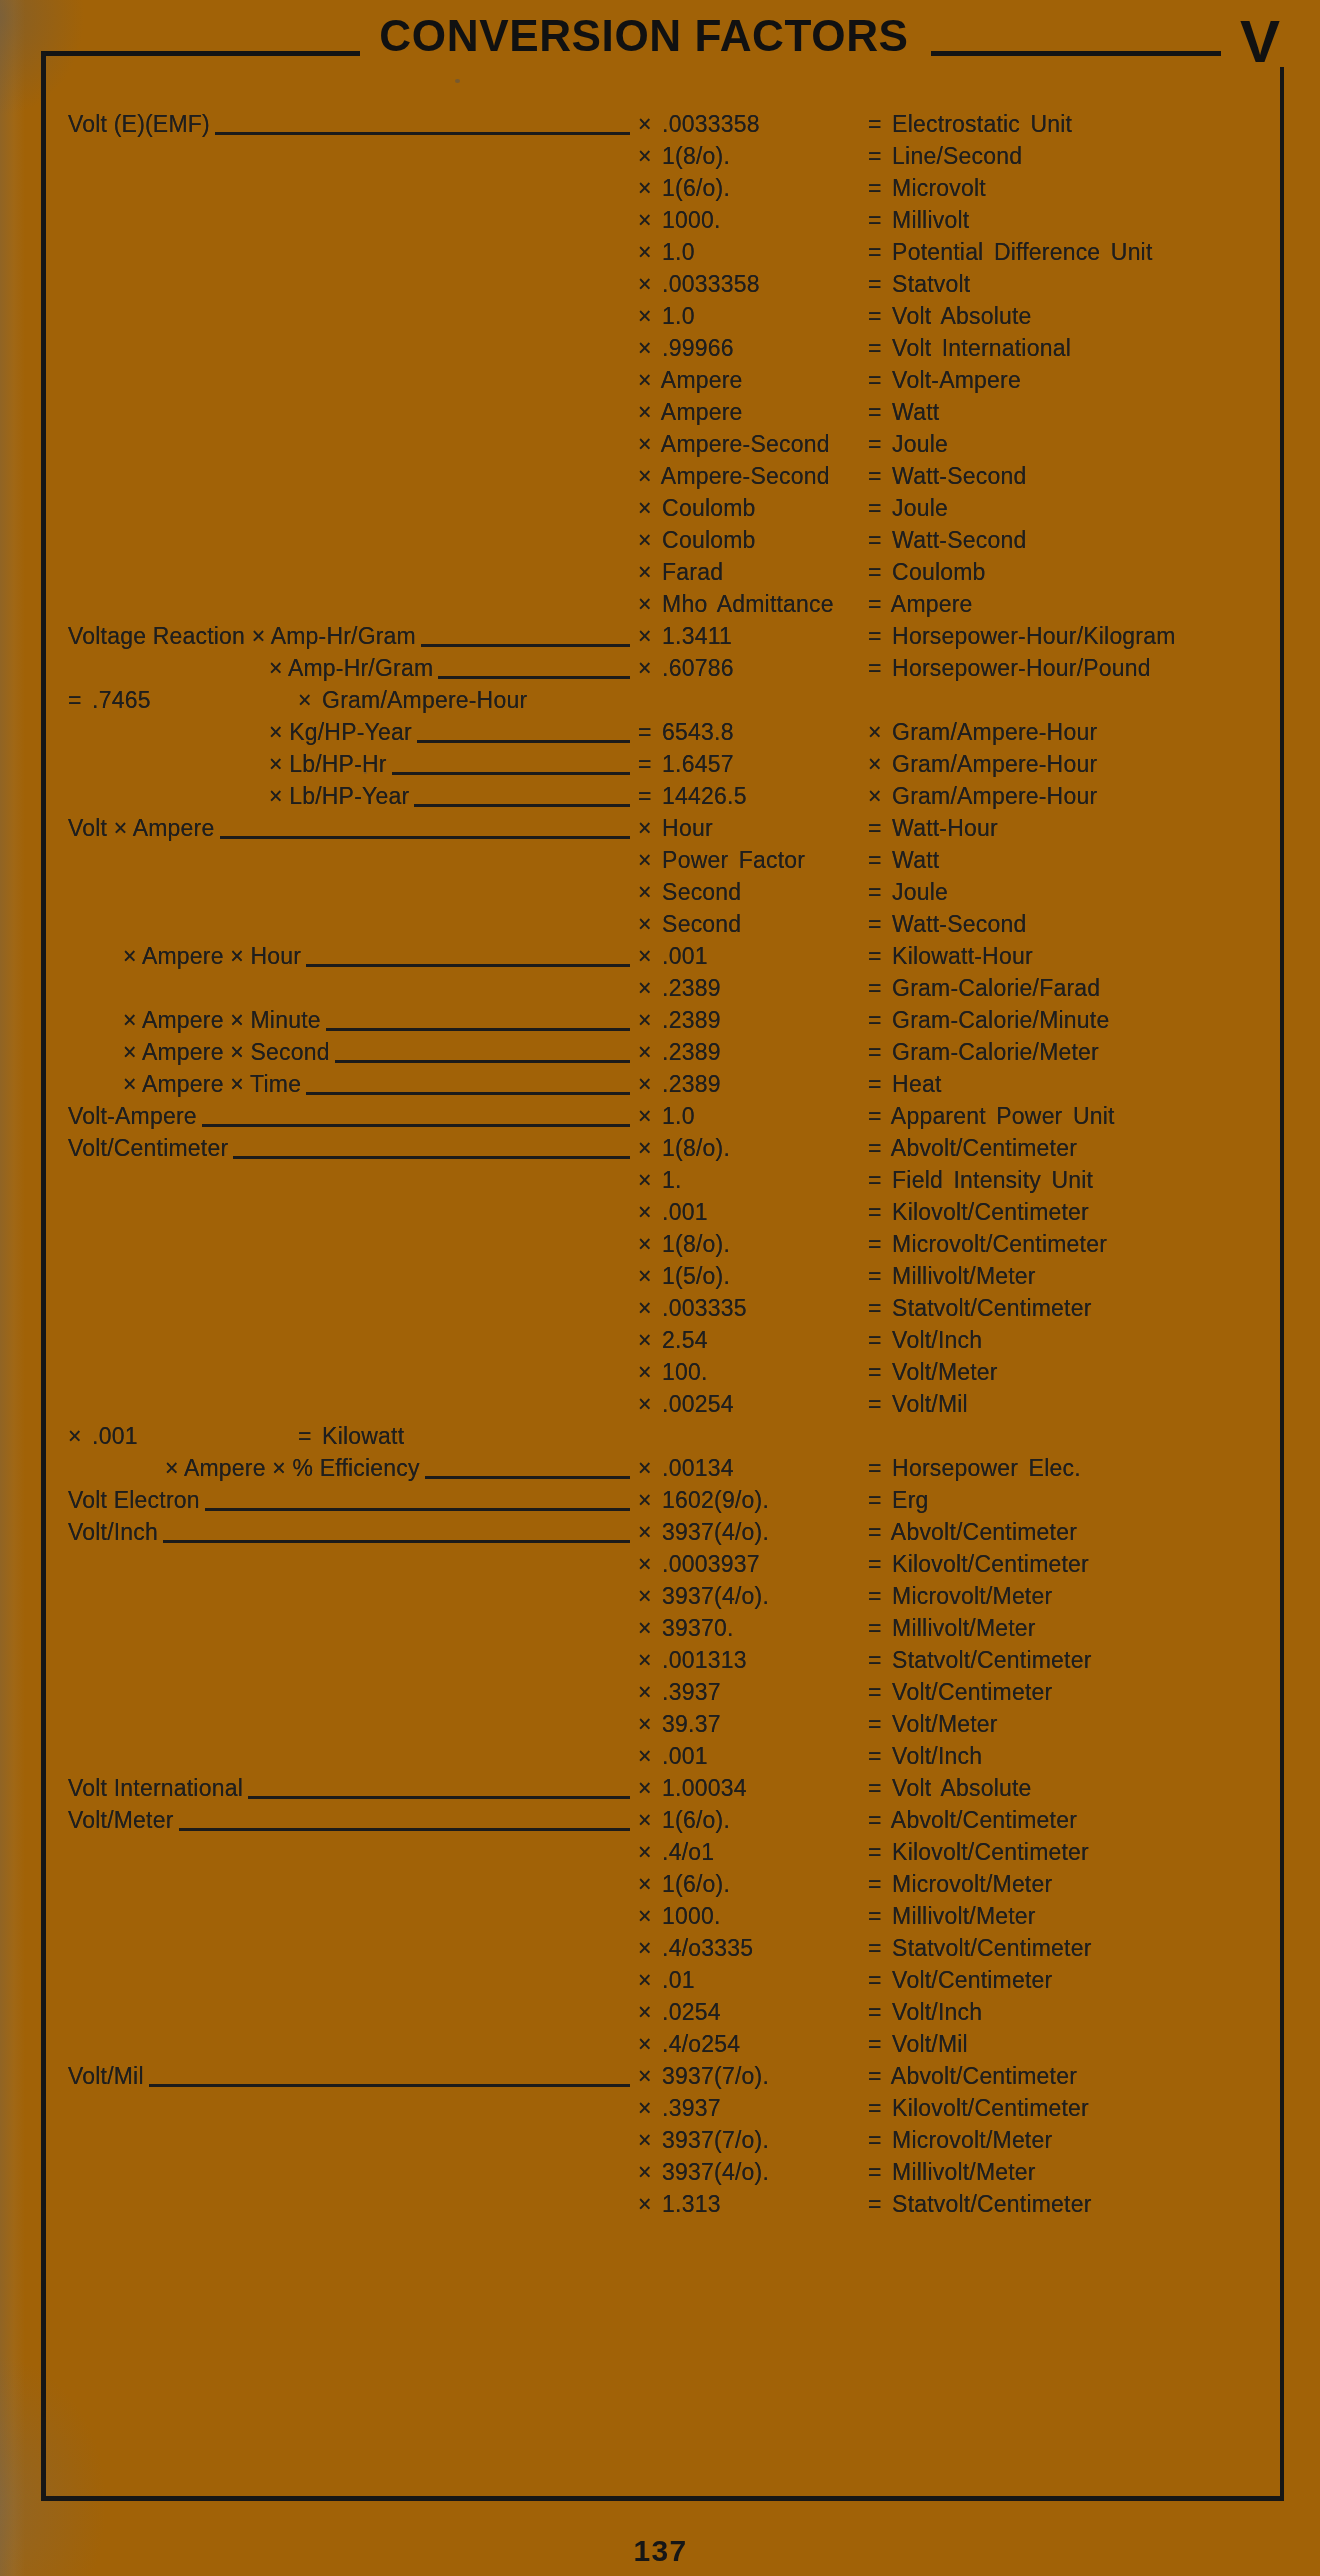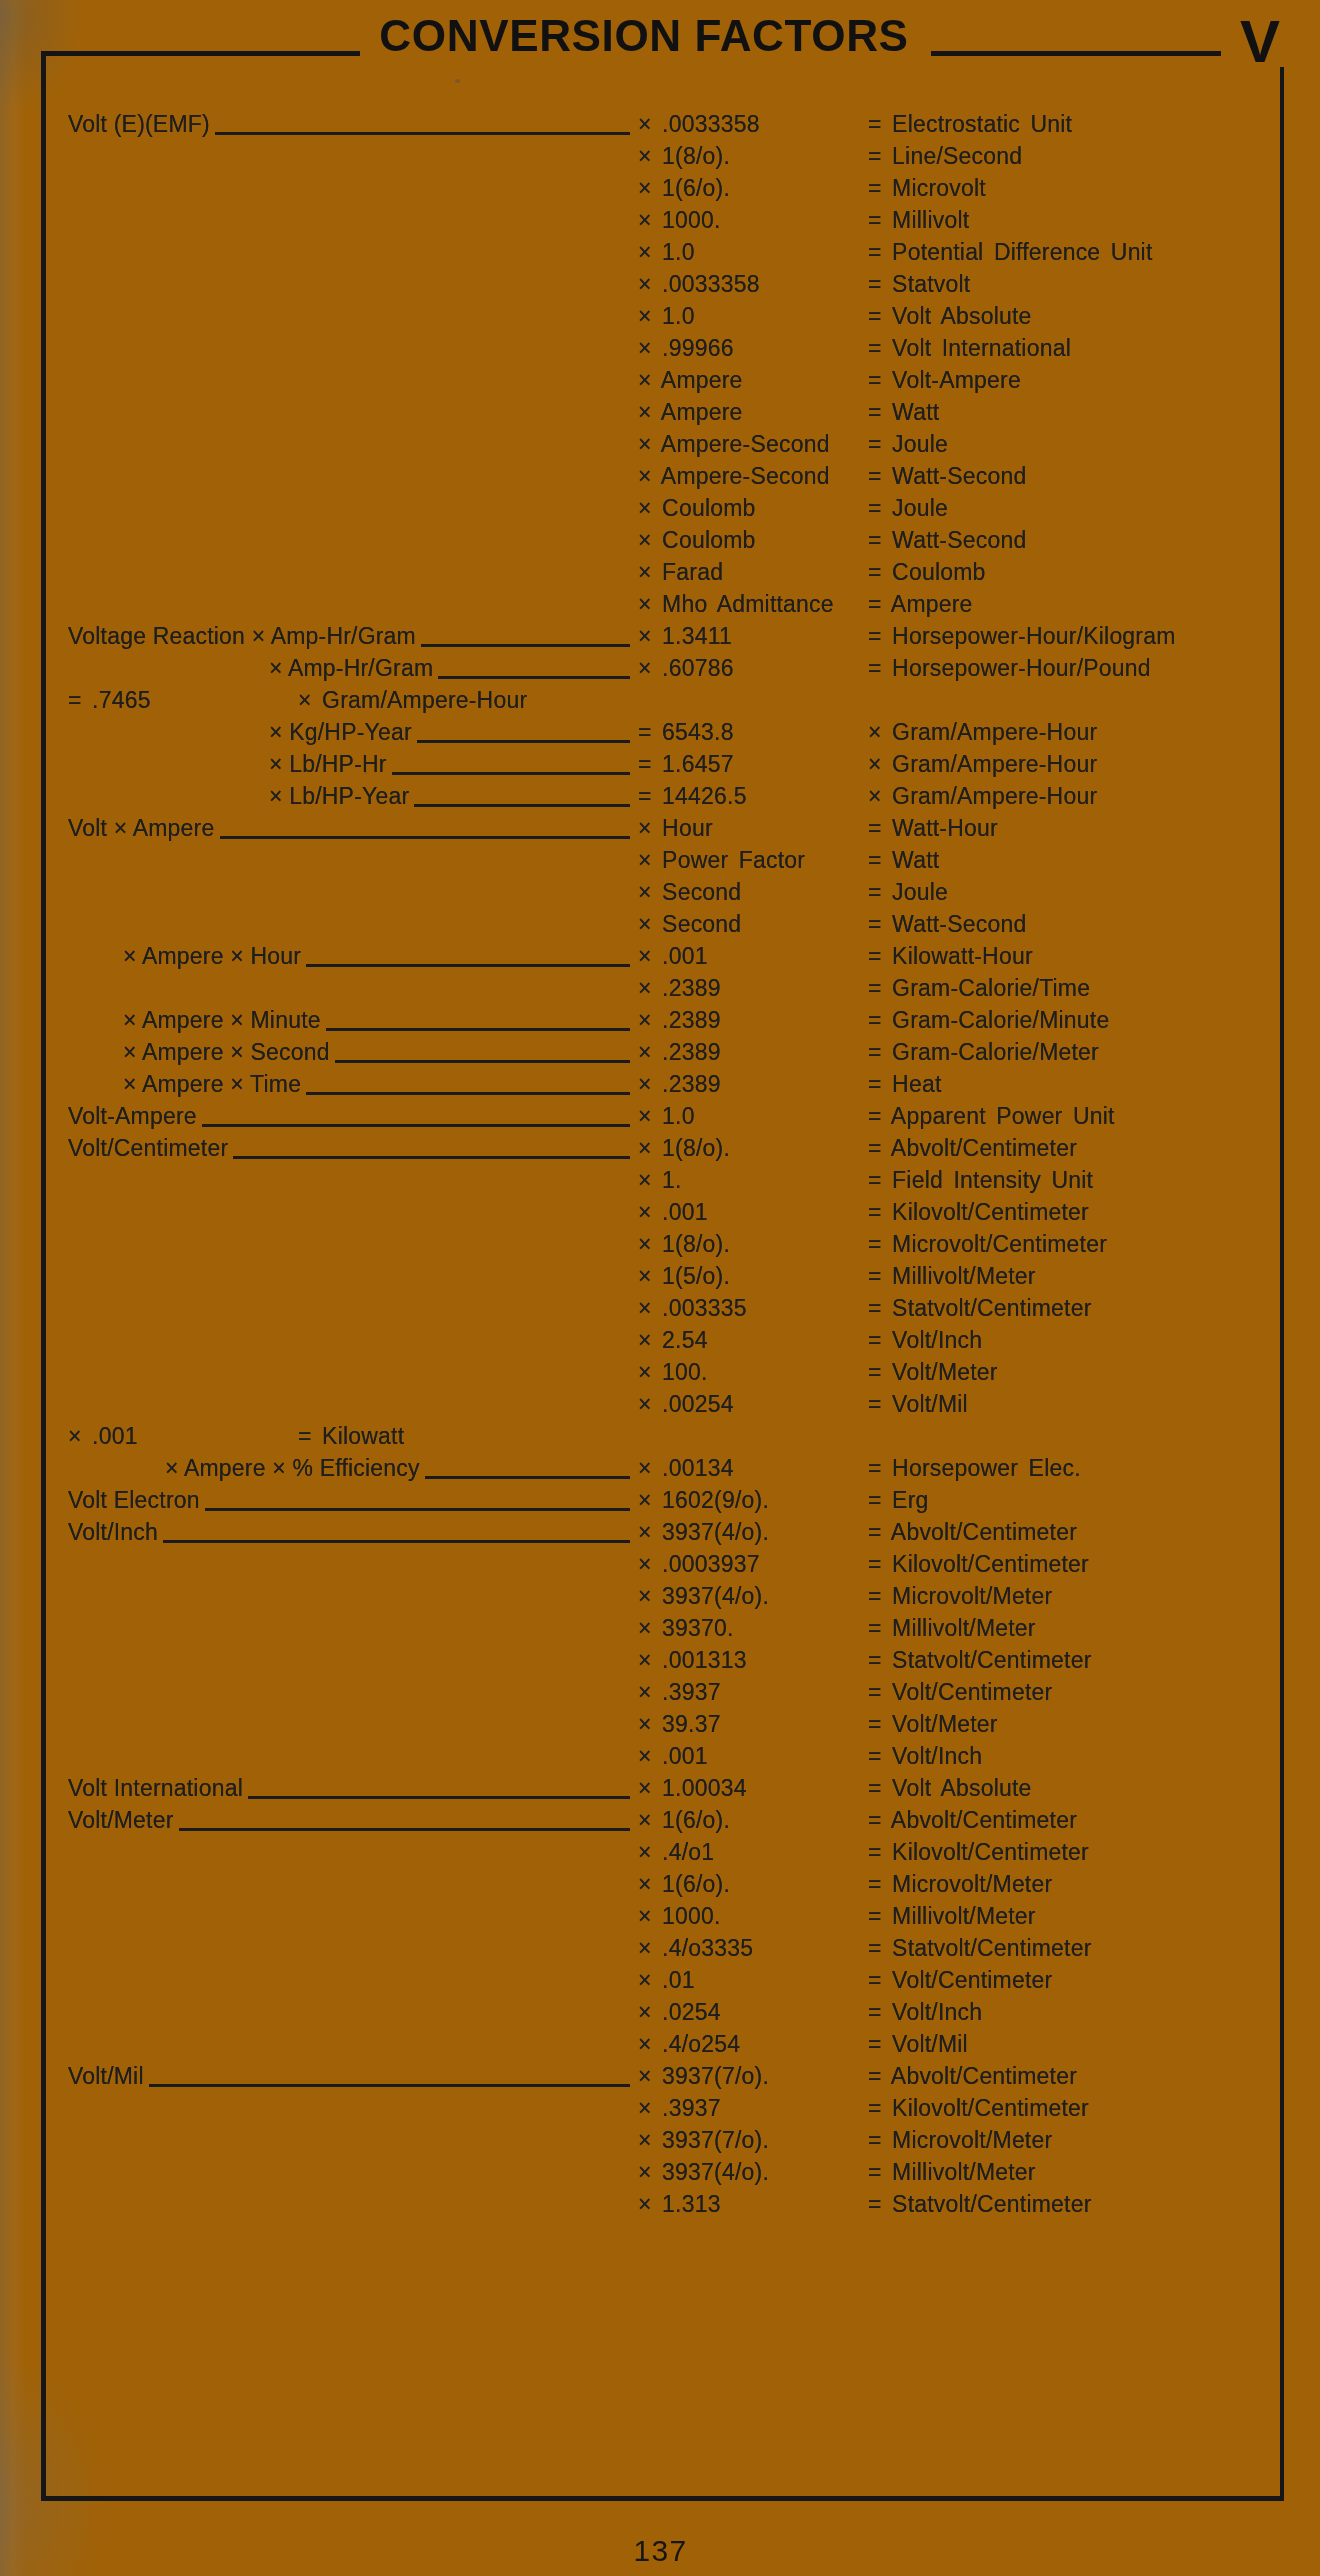--- a/index.html
+++ b/index.html
@@ -53,21 +53,21 @@
   .lbl{padding-bottom:3.9px;}
   .ind1 .lbl{padding-left:55px;}
   .ind2 .lbl{padding-left:97px;}
   .ind3 .lbl{padding-left:201px;}
   .leader{flex:1;height:2.6px;background:#1b1b1b;margin:0 7.8px 7.1px 5.2px;}
   .fac{width:230px;padding-bottom:3.9px;word-spacing:3.9px;}
   .res{flex:1;padding-bottom:3.9px;word-spacing:3.9px;}
 
   .page-number{
     position:absolute;left:0;top:2534px;width:1321px;
-    text-align:center;font-size:30px;font-weight:400;color:#161616;
+    text-align:center;font-size:30px;font-weight:700;color:#161616;
     letter-spacing:1.3px;
   }
 </style>
 </head>
 <body>
 
 <div class="page">
 
   <div class="edge-left"></div>
   <div class="blotch-tl"></div>
@@ -244,21 +244,21 @@
 
       <div class="row ind1">
         <span class="lblwrap"><span class="lbl">× Ampere × Hour</span><span class="leader"></span></span>
         <span class="fac">× .001</span>
         <span class="res">= Kilowatt-Hour</span>
       </div>
 
       <div class="row nl">
         <span class="lblwrap"><span class="lbl"></span></span>
         <span class="fac">× .2389</span>
-        <span class="res">= Gram-Calorie/Time</span>
+        <span class="res">= Gram-Calorie/Farad</span>
       </div>
 
       <div class="row ind1">
         <span class="lblwrap"><span class="lbl">× Ampere × Minute</span><span class="leader"></span></span>
         <span class="fac">× .2389</span>
         <span class="res">= Gram-Calorie/Minute</span>
       </div>
 
       <div class="row ind1">
         <span class="lblwrap"><span class="lbl">× Ampere × Second</span><span class="leader"></span></span>

